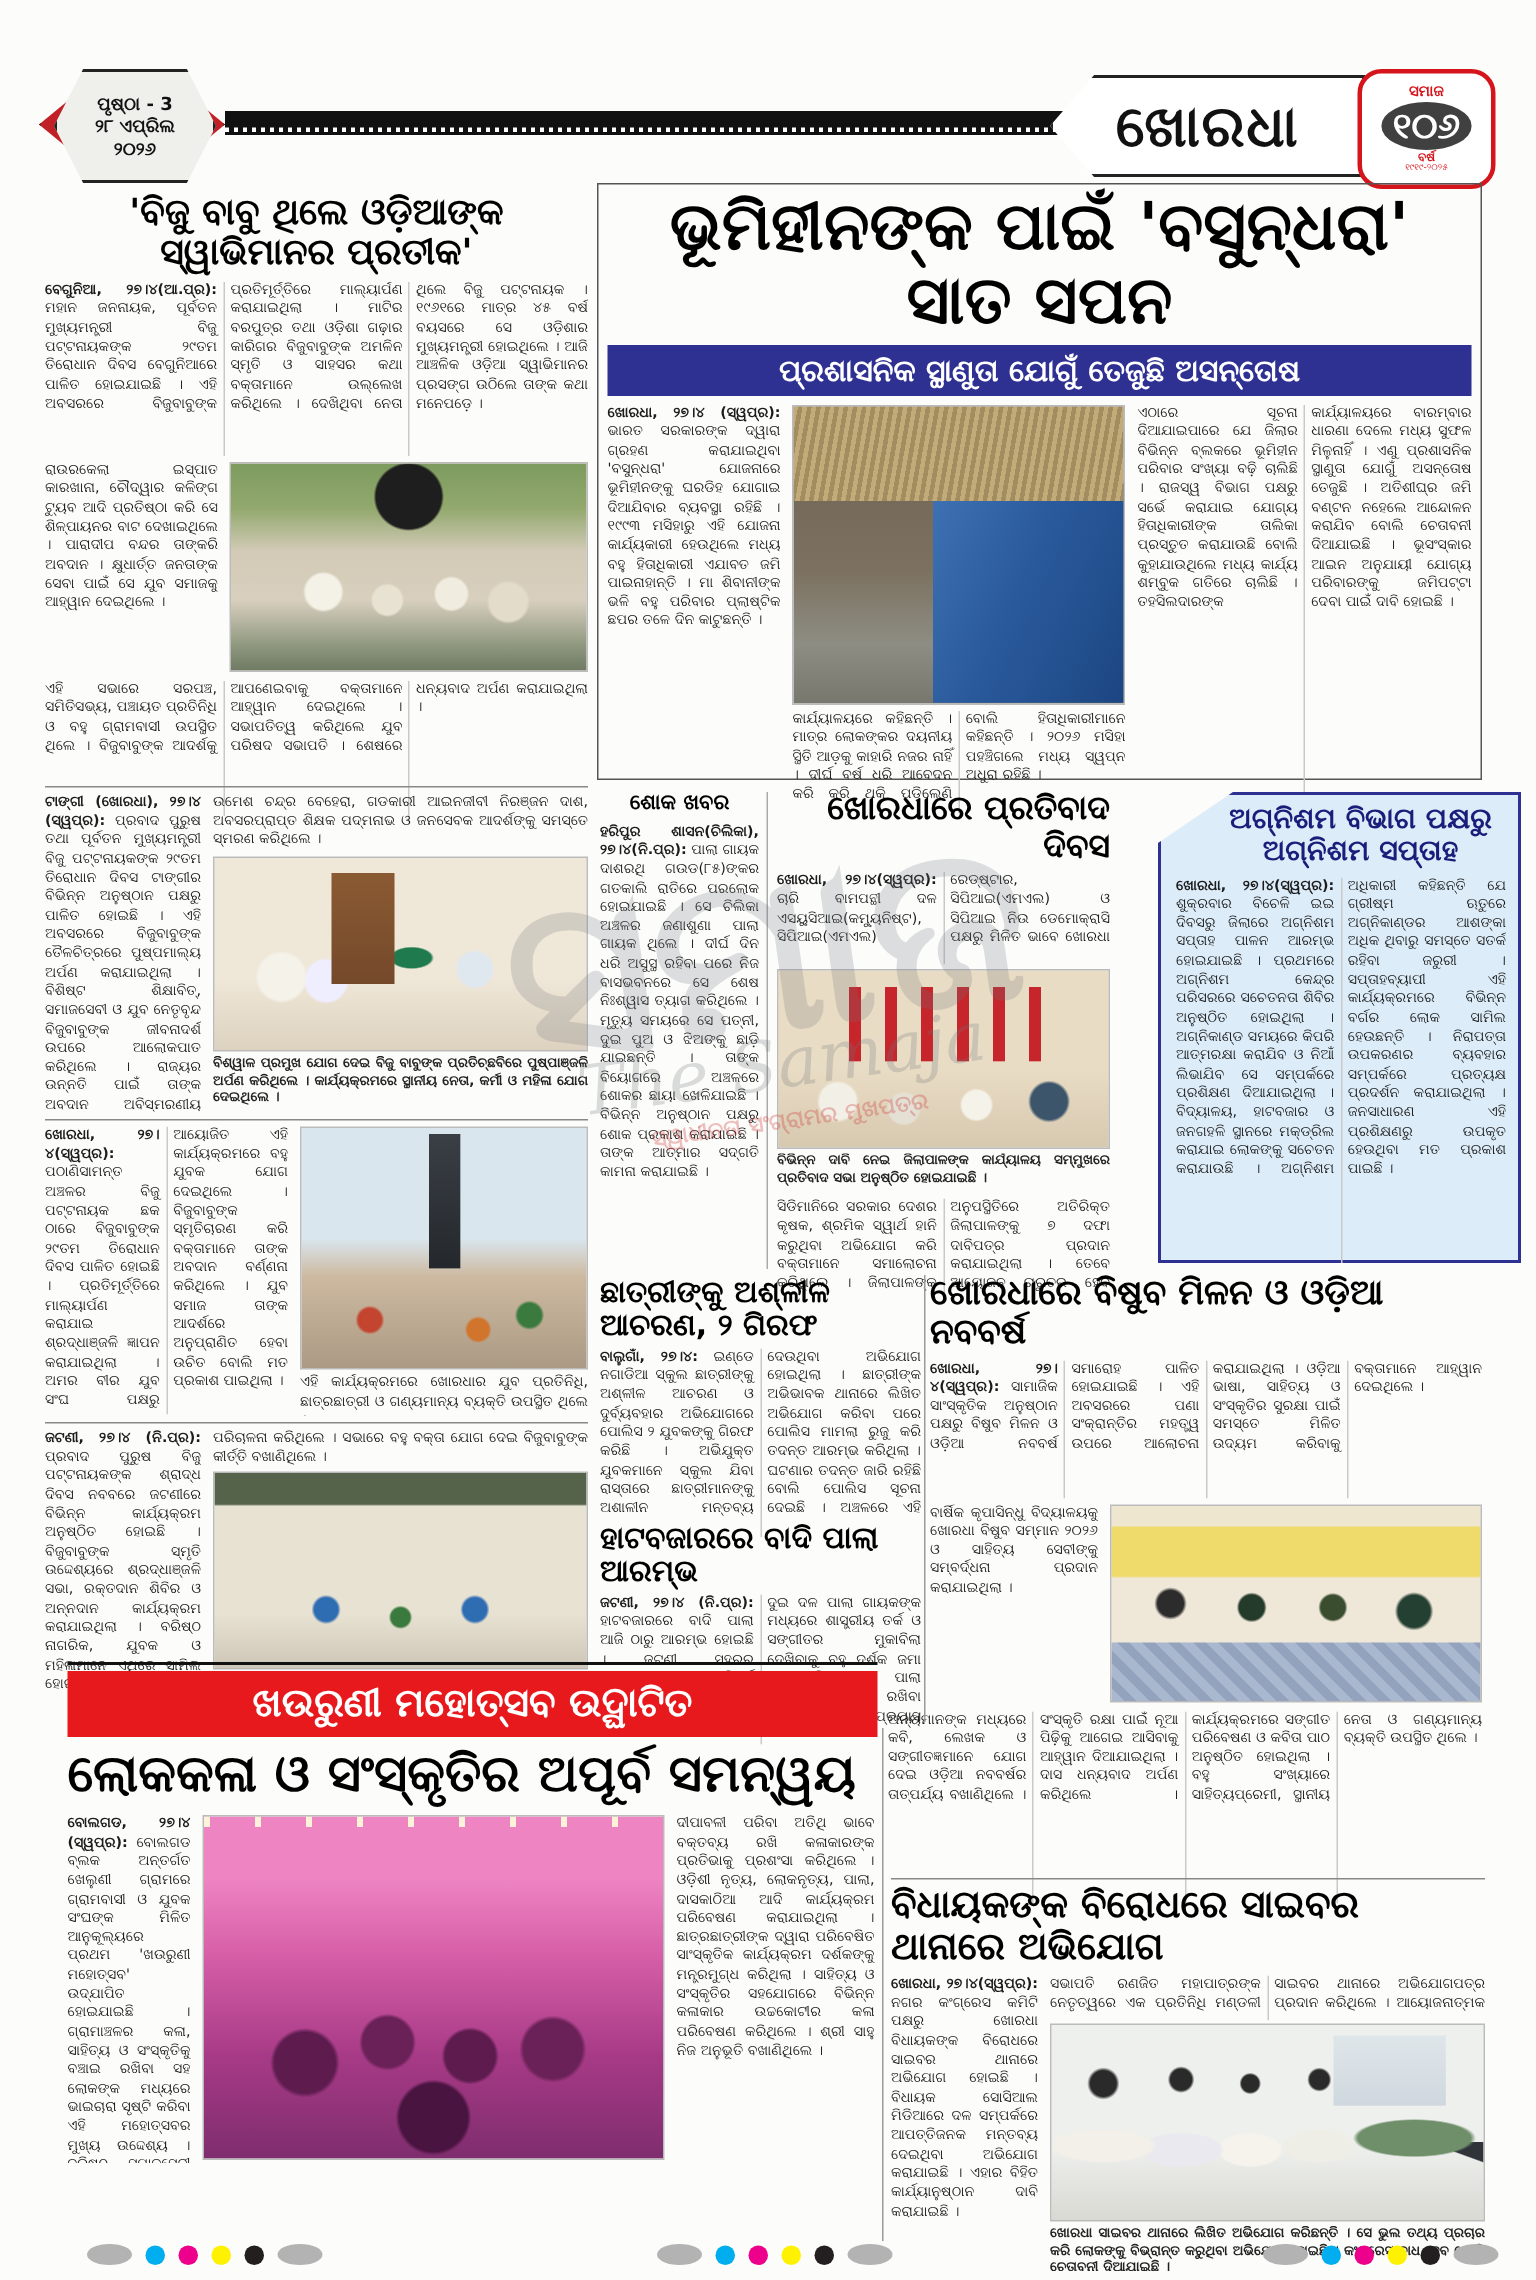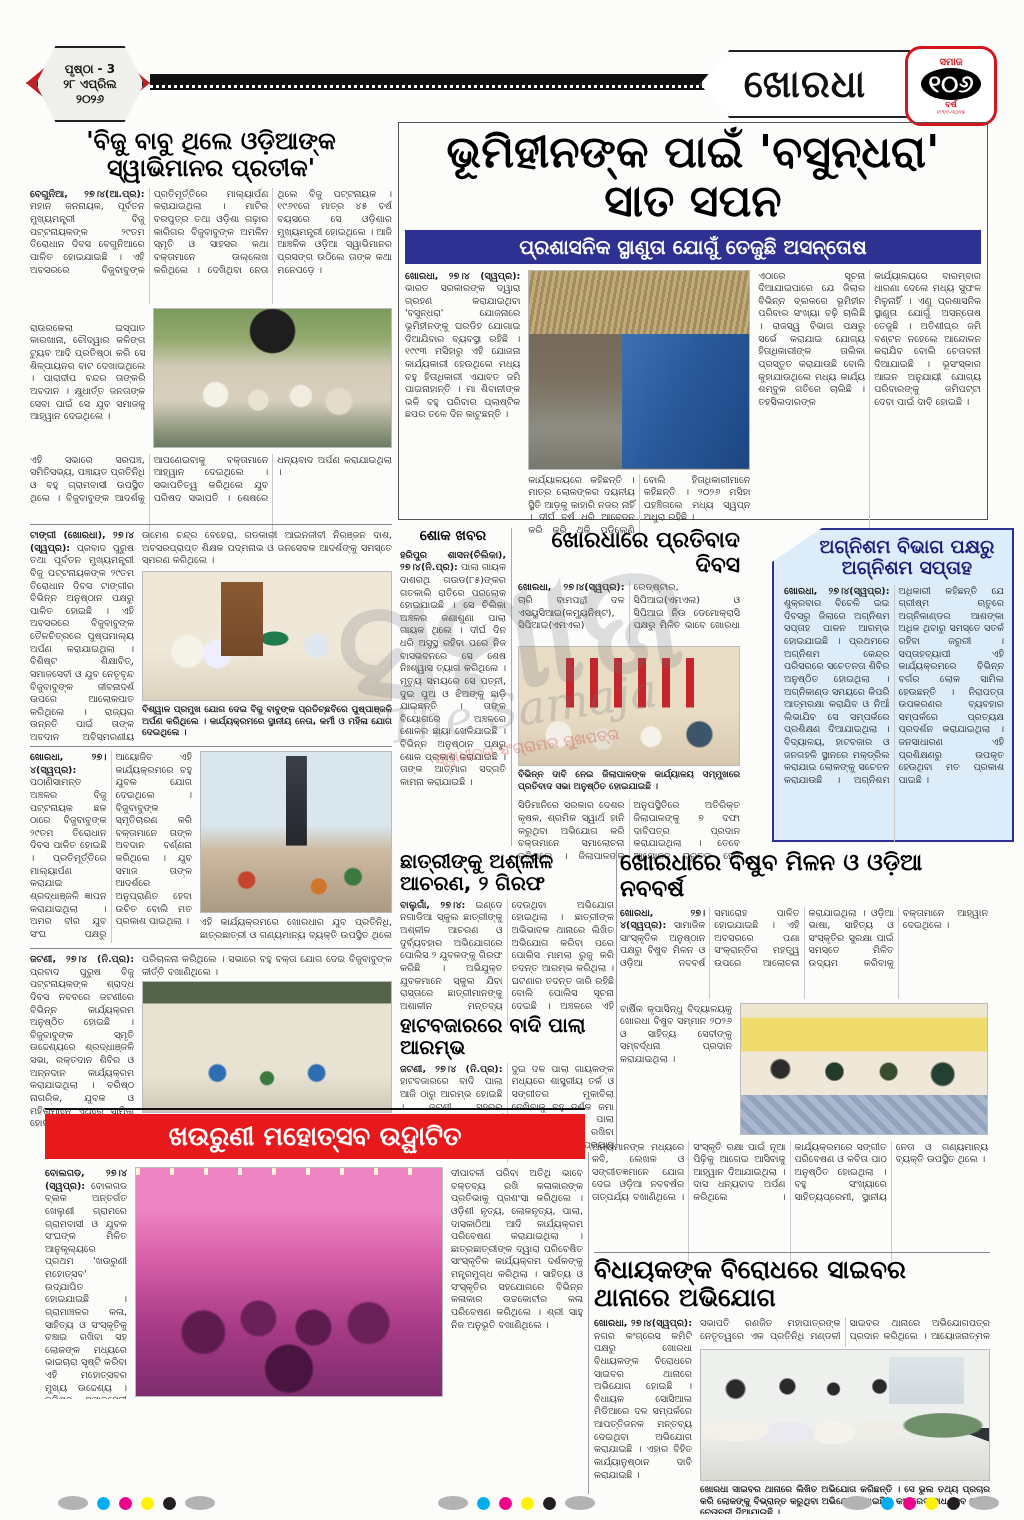--- a/index.html
+++ b/index.html
@@ -29,21 +29,21 @@
   .hbar{left:150px;top:74px;width:566px;height:16px;background:#111;}
   .hbar::after{content:"";position:absolute;left:0;right:0;bottom:2px;height:3px;
       background:repeating-linear-gradient(90deg,#fff 0 3px,transparent 3px 6px);}
   .masthead{left:700px;top:50px;width:206px;height:64px;background:#fff;border:2px solid #222;
       clip-path:polygon(0 50%,14% 0,100% 0,100% 100%,14% 100%);
       display:flex;align-items:center;justify-content:center;}
   .masthead .sec{font-size:38px;font-weight:bold;letter-spacing:1px;}
   .logo{left:905px;top:46px;width:86px;height:74px;border:3px solid #d5141b;border-radius:16px;
       background:#fff;display:flex;flex-direction:column;align-items:center;justify-content:center;line-height:1;}
   .logo .t{color:#d5141b;font-size:10px;font-weight:bold;}
-  .logo .n{background:#000000;color:#fff;font-size:24px;font-weight:bold;border-radius:50%;
+  .logo .n{background:#404040;color:#fff;font-size:24px;font-weight:bold;border-radius:50%;
       padding:4px 8px;margin:1px 0;}
   .logo .b{color:#d5141b;font-size:8px;font-weight:bold;}
   .logo .y{color:#d5141b;font-size:6px;}
 
   
   .wm{left:250px;top:560px;width:540px;height:280px;transform:rotate(-8deg);pointer-events:none;
       z-index:50;text-align:center;}
   .wm .w1{font-size:150px;font-weight:bold;color:rgba(110,115,125,.22);line-height:1;}
   .wm .w2{font-family:"DejaVu Serif","Liberation Serif",serif;font-style:italic;font-size:46px;
       color:rgba(110,115,125,.25);margin-top:-28px;}
@@ -170,21 +170,21 @@
     <div class="w3">ସ୍ୱାଧୀନତା ସଂଗ୍ରାମର ମୁଖପତ୍ର</div>
   </div>
 
   <div class="abs" style="left:30px;top:128px;width:362px;height:392px;">
     <div class="hl h-biju" style="text-align:center;">'ବିଜୁ ବାବୁ ଥିଲେ ଓଡ଼ିଆଙ୍କ ସ୍ୱାଭିମାନର ପ୍ରତୀକ'</div>
     <div class="body cols3" style="height:116px;margin-top:6px;">
       <span class="dl">ବେଗୁନିଆ, ୨୭।୪(ଆ.ପ୍ର):</span>
       <span>ମହାନ ଜନନାୟକ, ପୂର୍ବତନ ମୁଖ୍ୟମନ୍ତ୍ରୀ ବିଜୁ ପଟ୍ଟନାୟକଙ୍କ ୨୯ତମ ତିରୋଧାନ ଦିବସ ବେଗୁନିଆରେ ପାଳିତ ହୋଇଯାଇଛି । ଏହି ଅବସରରେ ବିଜୁବାବୁଙ୍କ ପ୍ରତିମୂର୍ତ୍ତିରେ ମାଲ୍ୟାର୍ପଣ କରାଯାଇଥିଲା । ମାଟିର ବରପୁତ୍ର ତଥା ଓଡ଼ିଶା ଗଢ଼ାର କାରିଗର ବିଜୁବାବୁଙ୍କ ଅମଳିନ ସ୍ମୃତି ଓ ସାହସର କଥା ବକ୍ତାମାନେ ଉଲ୍ଲେଖ କରିଥିଲେ । ଦେଖିଥିବା ନେତା ଥିଲେ ବିଜୁ ପଟ୍ଟନାୟକ । ୧୯୬୧ରେ ମାତ୍ର ୪୫ ବର୍ଷ ବୟସରେ ସେ ଓଡ଼ିଶାର ମୁଖ୍ୟମନ୍ତ୍ରୀ ହୋଇଥିଲେ । ଆଜି ଆଞ୍ଚଳିକ ଓଡ଼ିଆ ସ୍ୱାଭିମାନର ପ୍ରସଙ୍ଗ ଉଠିଲେ ତାଙ୍କ କଥା ମନେପଡ଼େ ।</span>
     </div>
     <div class="row" style="height:140px;margin-top:4px;gap:8px;">
-      <div class="body" style="width:116px;height:140px;margin-top:14px;">ରାଉରକେଲା ଇସ୍ପାତ କାରଖାନା, ଚୌଦ୍ୱାର କଳିଙ୍ଗ ଟ୍ୟୁବ ଆଦି ପ୍ରତିଷ୍ଠା କରି ସେ ଶିଳ୍ପାୟନର ବାଟ ଦେଖାଇଥିଲେ । ପାରାଦୀପ ବନ୍ଦର ତାଙ୍କରି ଅବଦାନ । କ୍ଷୁଧାର୍ତ୍ତ ଜନତାଙ୍କ ସେବା ପାଇଁ ସେ ଯୁବ ସମାଜକୁ ଆହ୍ୱାନ ଦେଇଥିଲେ ।</div>
+      <div class="body" style="width:116px;height:140px;">ରାଉରକେଲା ଇସ୍ପାତ କାରଖାନା, ଚୌଦ୍ୱାର କଳିଙ୍ଗ ଟ୍ୟୁବ ଆଦି ପ୍ରତିଷ୍ଠା କରି ସେ ଶିଳ୍ପାୟନର ବାଟ ଦେଖାଇଥିଲେ । ପାରାଦୀପ ବନ୍ଦର ତାଙ୍କରି ଅବଦାନ । କ୍ଷୁଧାର୍ତ୍ତ ଜନତାଙ୍କ ସେବା ପାଇଁ ସେ ଯୁବ ସମାଜକୁ ଆହ୍ୱାନ ଦେଇଥିଲେ ।</div>
       <div class="photo ph-biju" style="width:238px;height:138px;"></div>
     </div>
     <div class="body cols3" style="height:90px;margin-top:6px;">ଏହି ସଭାରେ ସରପଞ୍ଚ, ସମିତିସଭ୍ୟ, ପଞ୍ଚାୟତ ପ୍ରତିନିଧି ଓ ବହୁ ଗ୍ରାମବାସୀ ଉପସ୍ଥିତ ଥିଲେ । ବିଜୁବାବୁଙ୍କ ଆଦର୍ଶକୁ ଆପଣେଇବାକୁ ବକ୍ତାମାନେ ଆହ୍ୱାନ ଦେଇଥିଲେ । ସଭାପତିତ୍ୱ କରିଥିଲେ ଯୁବ ପରିଷଦ ସଭାପତି । ଶେଷରେ ଧନ୍ୟବାଦ ଅର୍ପଣ କରାଯାଇଥିଲା ।</div>
   </div>
 
   <div class="abs" style="left:30px;top:524px;width:362px;height:218px;border-top:1px solid #888;padding-top:4px;">
     <div class="row" style="gap:8px;height:212px;">
       <div class="body" style="width:104px;height:212px;">
         <span class="dl">ଟାଙ୍ଗୀ (ଖୋରଧା), ୨୭।୪ (ସ୍ୱପ୍ର):</span>
         <span>ପ୍ରବାଦ ପୁରୁଷ ତଥା ପୂର୍ବତନ ମୁଖ୍ୟମନ୍ତ୍ରୀ ବିଜୁ ପଟ୍ଟନାୟକଙ୍କ ୨୯ତମ ତିରୋଧାନ ଦିବସ ଟାଙ୍ଗୀର ବିଭିନ୍ନ ଅନୁଷ୍ଠାନ ପକ୍ଷରୁ ପାଳିତ ହୋଇଛି ।</span>
@@ -295,20 +295,21 @@
       <div class="photo ph-banquet" style="width:246px;height:130px;"></div>
     </div>
     <div class="body cols4" style="height:128px;margin-top:6px;">ଅନ୍ୟମାନଙ୍କ ମଧ୍ୟରେ କବି, ଲେଖକ ଓ ସଙ୍ଗୀତଜ୍ଞମାନେ ଯୋଗ ଦେଇ ଓଡ଼ିଆ ନବବର୍ଷର ତାତ୍ପର୍ଯ୍ୟ ବଖାଣିଥିଲେ । ସଂସ୍କୃତି ରକ୍ଷା ପାଇଁ ନୂଆ ପିଢ଼ିକୁ ଆଗେଇ ଆସିବାକୁ ଆହ୍ୱାନ ଦିଆଯାଇଥିଲା । ଦାସ ଧନ୍ୟବାଦ ଅର୍ପଣ କରିଥିଲେ । କାର୍ଯ୍ୟକ୍ରମରେ ସଙ୍ଗୀତ ପରିବେଷଣ ଓ କବିତା ପାଠ ଅନୁଷ୍ଠିତ ହୋଇଥିଲା । ବହୁ ସଂଖ୍ୟାରେ ସାହିତ୍ୟପ୍ରେମୀ, ସ୍ଥାନୀୟ ନେତା ଓ ଗଣ୍ୟମାନ୍ୟ ବ୍ୟକ୍ତି ଉପସ୍ଥିତ ଥିଲେ ।</div>
   </div>
 
   <div class="abs vrule" style="left:616px;top:850px;height:298px;"></div>
   <div class="abs vrule" style="left:588px;top:1152px;height:342px;"></div>
 
   <div class="abs" style="left:45px;top:1108px;width:540px;height:345px;border-top:2px solid #111;padding-top:4px;box-sizing:border-box;">
     <div class="banner-red">ଖଉରୁଣୀ ମହୋତ୍ସବ ଉଦ୍ଘାଟିତ</div>
+    <div class="hl h-folk" style="margin-top:6px;">ଲୋକକଳା ଓ ସଂସ୍କୃତିର ଅପୂର୍ବ ସମନ୍ୱୟ</div>
     <div class="row" style="margin-top:8px;gap:8px;height:232px;">
       <div class="body" style="width:82px;height:232px;">
         <span class="dl">ବୋଲଗଡ, ୨୭।୪ (ସ୍ୱପ୍ର):</span>
         <span>ବୋଲଗଡ ବ୍ଲକ ଅନ୍ତର୍ଗତ ଖେଲୁଣୀ ଗ୍ରାମରେ ଗ୍ରାମବାସୀ ଓ ଯୁବକ ସଂଘଙ୍କ ମିଳିତ ଆନୁକୂଲ୍ୟରେ ପ୍ରଥମ 'ଖଉରୁଣୀ ମହୋତ୍ସବ' ଉଦ୍‌ଯାପିତ ହୋଇଯାଇଛି । ଗ୍ରାମାଞ୍ଚଳର କଳା, ସାହିତ୍ୟ ଓ ସଂସ୍କୃତିକୁ ବଞ୍ଚାଇ ରଖିବା ସହ ଲୋକଙ୍କ ମଧ୍ୟରେ ଭାଇଚାରା ସୃଷ୍ଟି କରିବା ଏହି ମହୋତ୍ସବର ମୁଖ୍ୟ ଉଦ୍ଦେଶ୍ୟ । ବରିଷ୍ଠ ସମାଜସେବୀ ବିନୋଦ କୁମାର ନାୟକଙ୍କ ସଭାପତିତ୍ୱରେ ଆୟୋଜିତ ସମାରୋହରେ ମୁଖ୍ୟ ଅତିଥି ଭାବେ ବିଧାୟକ ଯୋଗ ଦେଇ ଦୀପ ପ୍ରଜ୍ୱଳନ କରିଥିଲେ ।</span>
       </div>
       <div class="photo ph-stage" style="width:306px;height:228px;"></div>
       <div class="body" style="width:132px;height:232px;">ଦୀପାବଳୀ ପରିବା ଅତିଥି ଭାବେ ବକ୍ତବ୍ୟ ରଖି କଳାକାରଙ୍କ ପ୍ରତିଭାକୁ ପ୍ରଶଂସା କରିଥିଲେ । ଓଡ଼ିଶୀ ନୃତ୍ୟ, ଲୋକନୃତ୍ୟ, ପାଲା, ଦାସକାଠିଆ ଆଦି କାର୍ଯ୍ୟକ୍ରମ ପରିବେଷଣ କରାଯାଇଥିଲା । ଛାତ୍ରଛାତ୍ରୀଙ୍କ ଦ୍ୱାରା ପରିବେଷିତ ସାଂସ୍କୃତିକ କାର୍ଯ୍ୟକ୍ରମ ଦର୍ଶକଙ୍କୁ ମନ୍ତ୍ରମୁଗ୍ଧ କରିଥିଲା । ସାହିତ୍ୟ ଓ ସଂସ୍କୃତିର ସହଯୋଗରେ ବିଭିନ୍ନ କଳାକାର ଉଚ୍ଚକୋଟୀର କଳା ପରିବେଷଣ କରିଥିଲେ । ଶ୍ରୀ ସାହୁ ନିଜ ଅନୁଭୂତି ବଖାଣିଥିଲେ ।</div>
     </div>
   </div>
 

